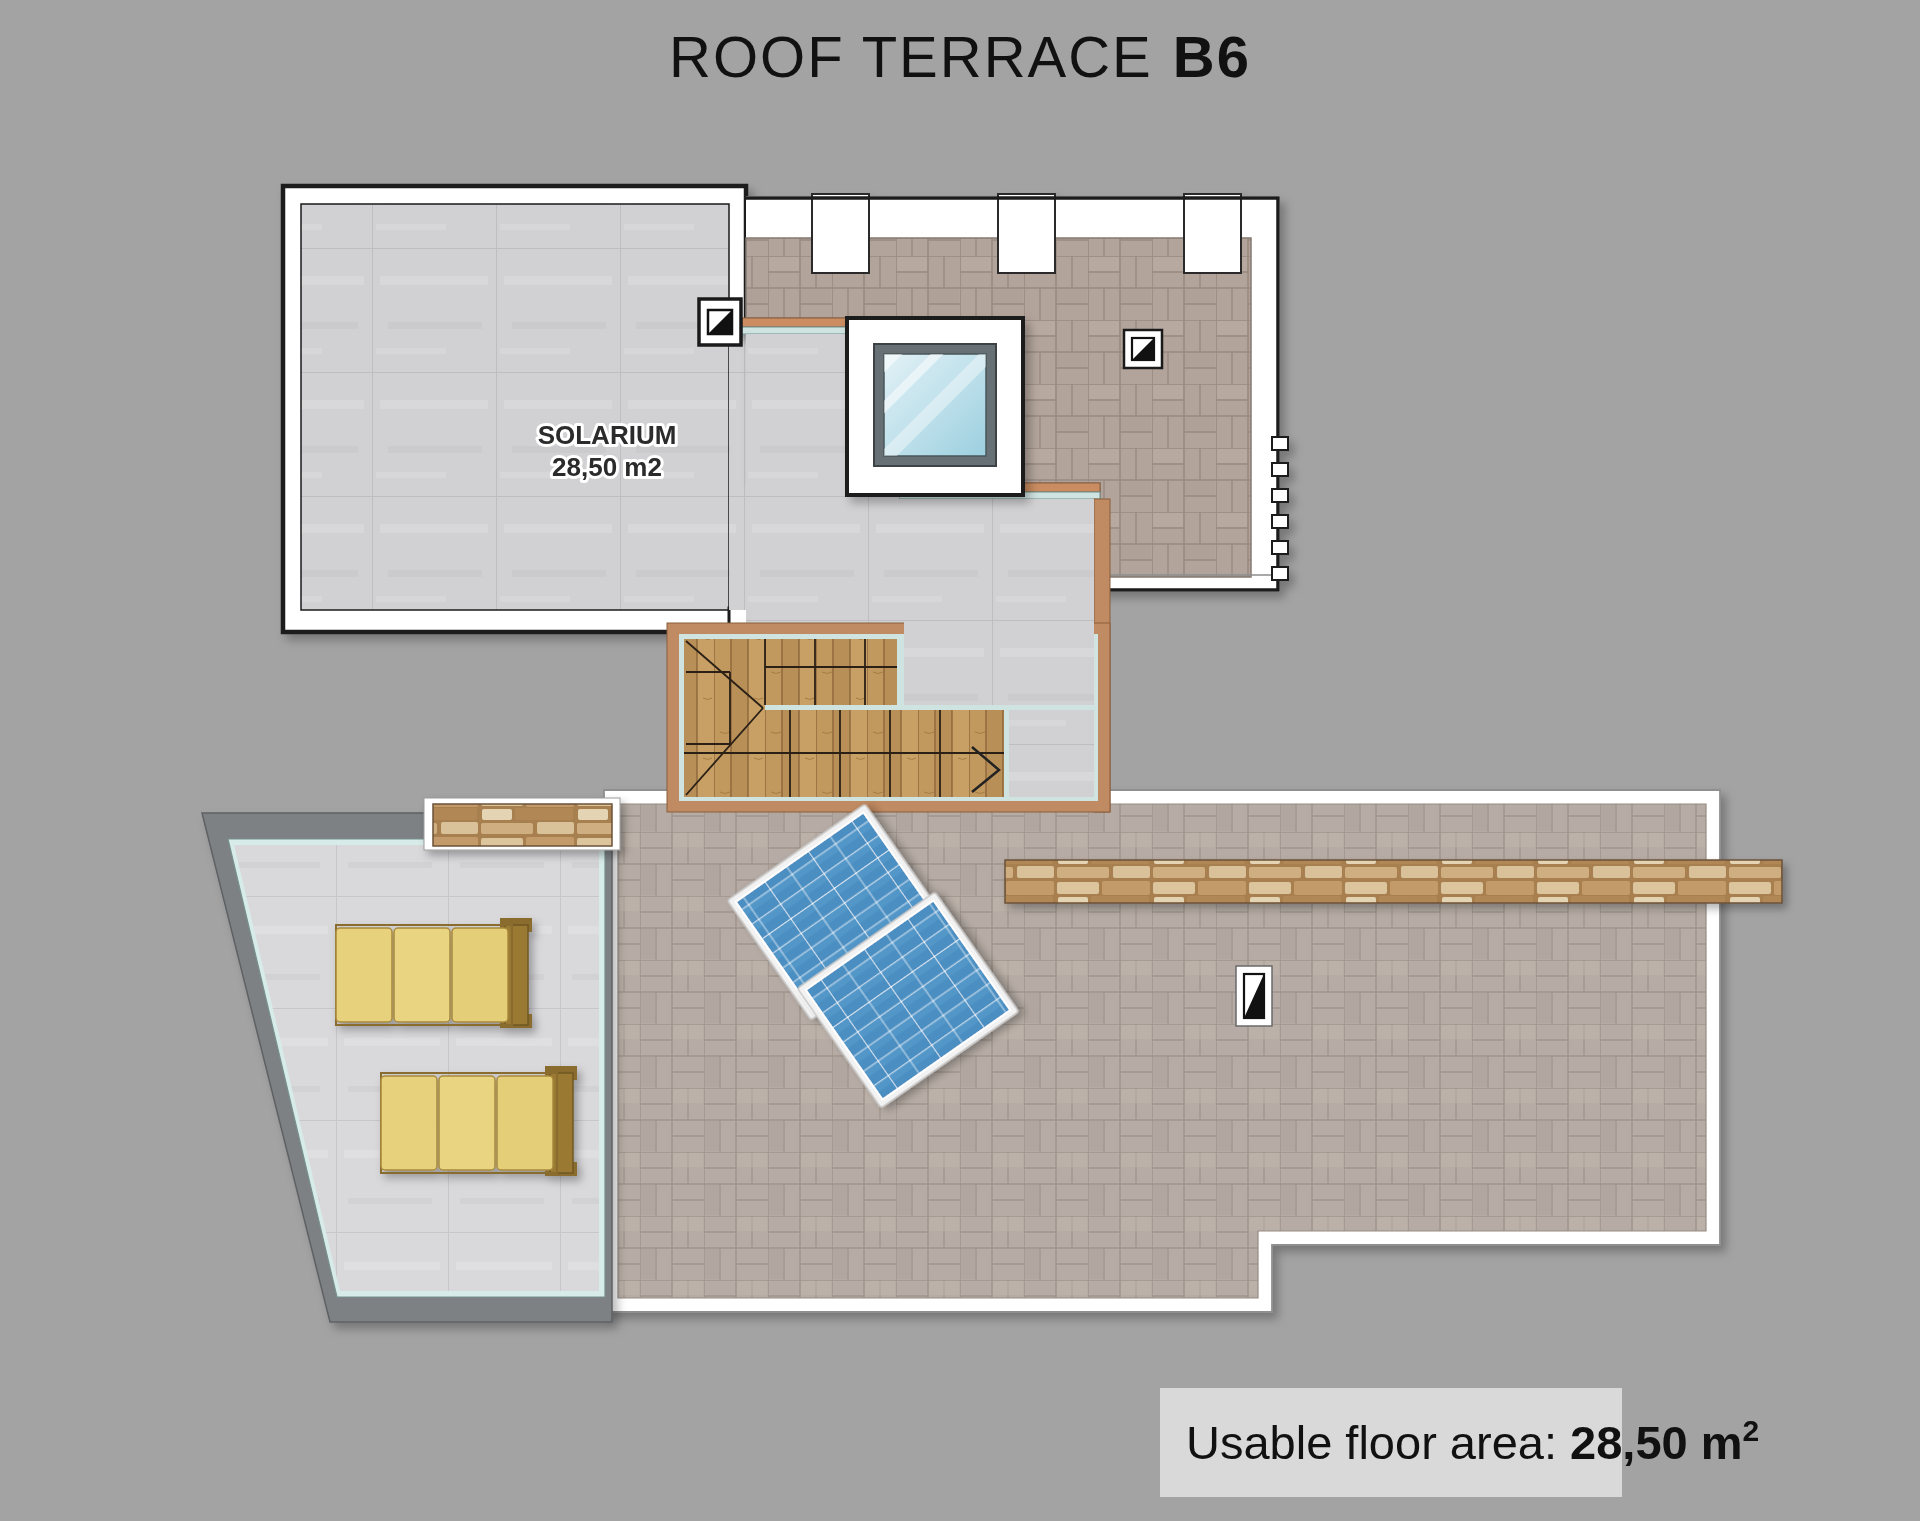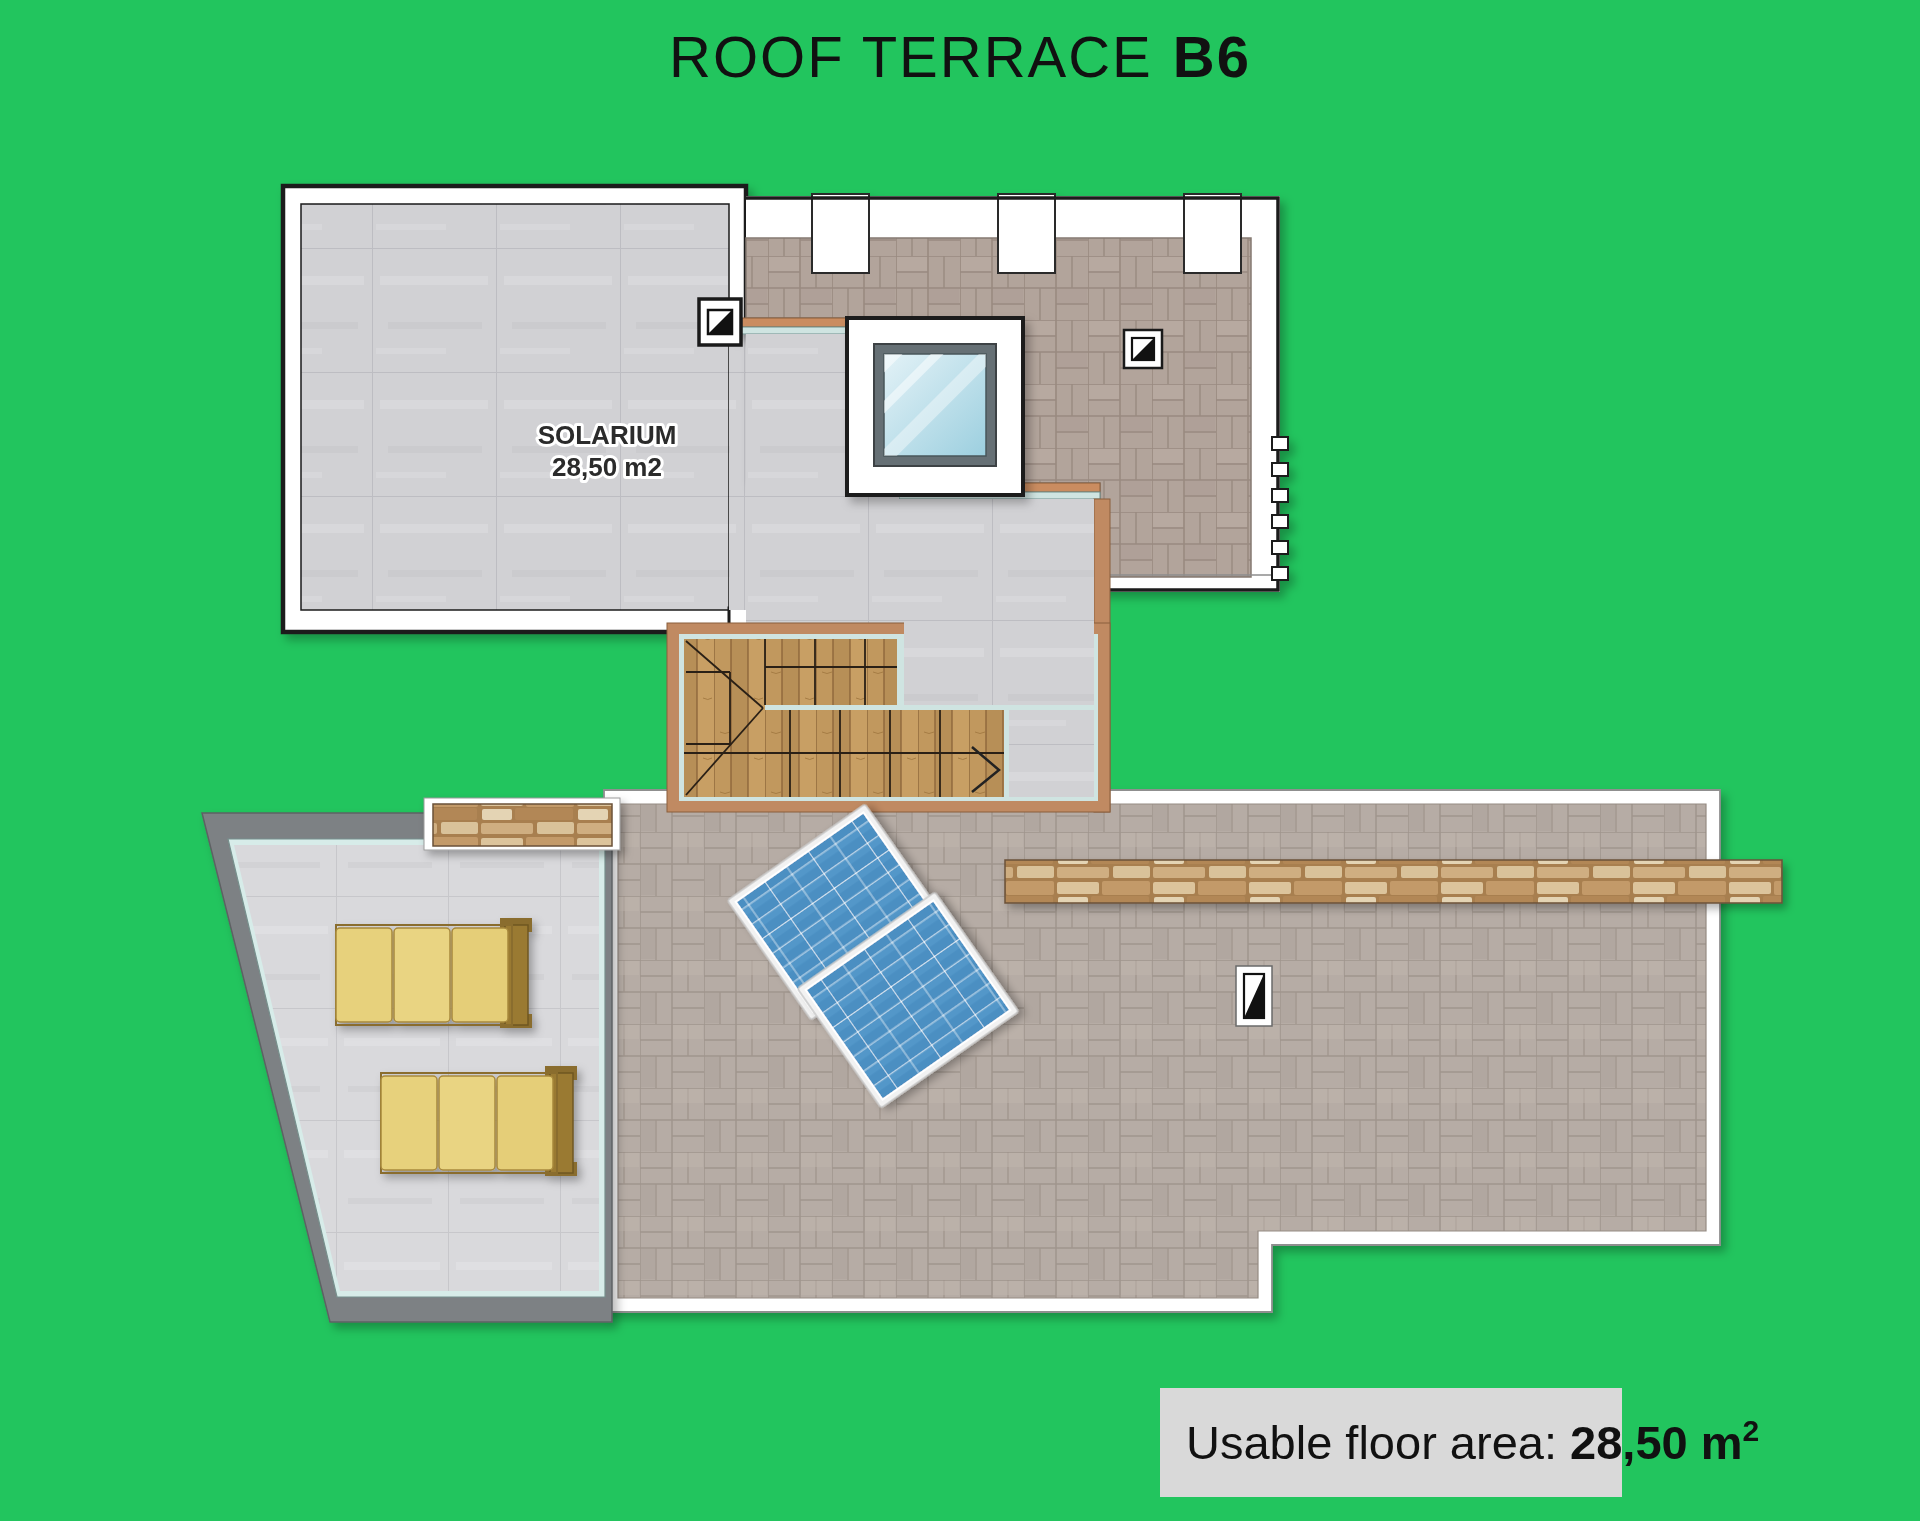--- a/index.html
+++ b/index.html
@@ -1,16 +1,16 @@
 <!DOCTYPE html>
 <html><head>
 <meta charset="utf-8">
 <style>
   html,body{margin:0;padding:0;background:#ffffff;}
-  .stage{position:relative;width:1920px;height:1521px;background:#22c55e;overflow:hidden;
+  .stage{position:relative;width:1920px;height:1521px;background:#a3a3a3;overflow:hidden;
          font-family:"Liberation Sans", sans-serif;}
   svg{position:absolute;left:0;top:0;}
   .title-main{font-family:"Liberation Sans",sans-serif;font-size:58px;fill:#111;letter-spacing:2px;}
   .title-unit{font-weight:bold;}
   .room-label{font-family:"Liberation Sans",sans-serif;font-size:26px;font-weight:bold;fill:#2b2b2b;
               paint-order:stroke;stroke:#ffffff;stroke-width:6px;stroke-linejoin:round;}
   .footer-text{font-family:"Liberation Sans",sans-serif;font-size:47px;fill:#111;}
   .footer-bold{font-weight:bold;}
 </style>
 </head>

